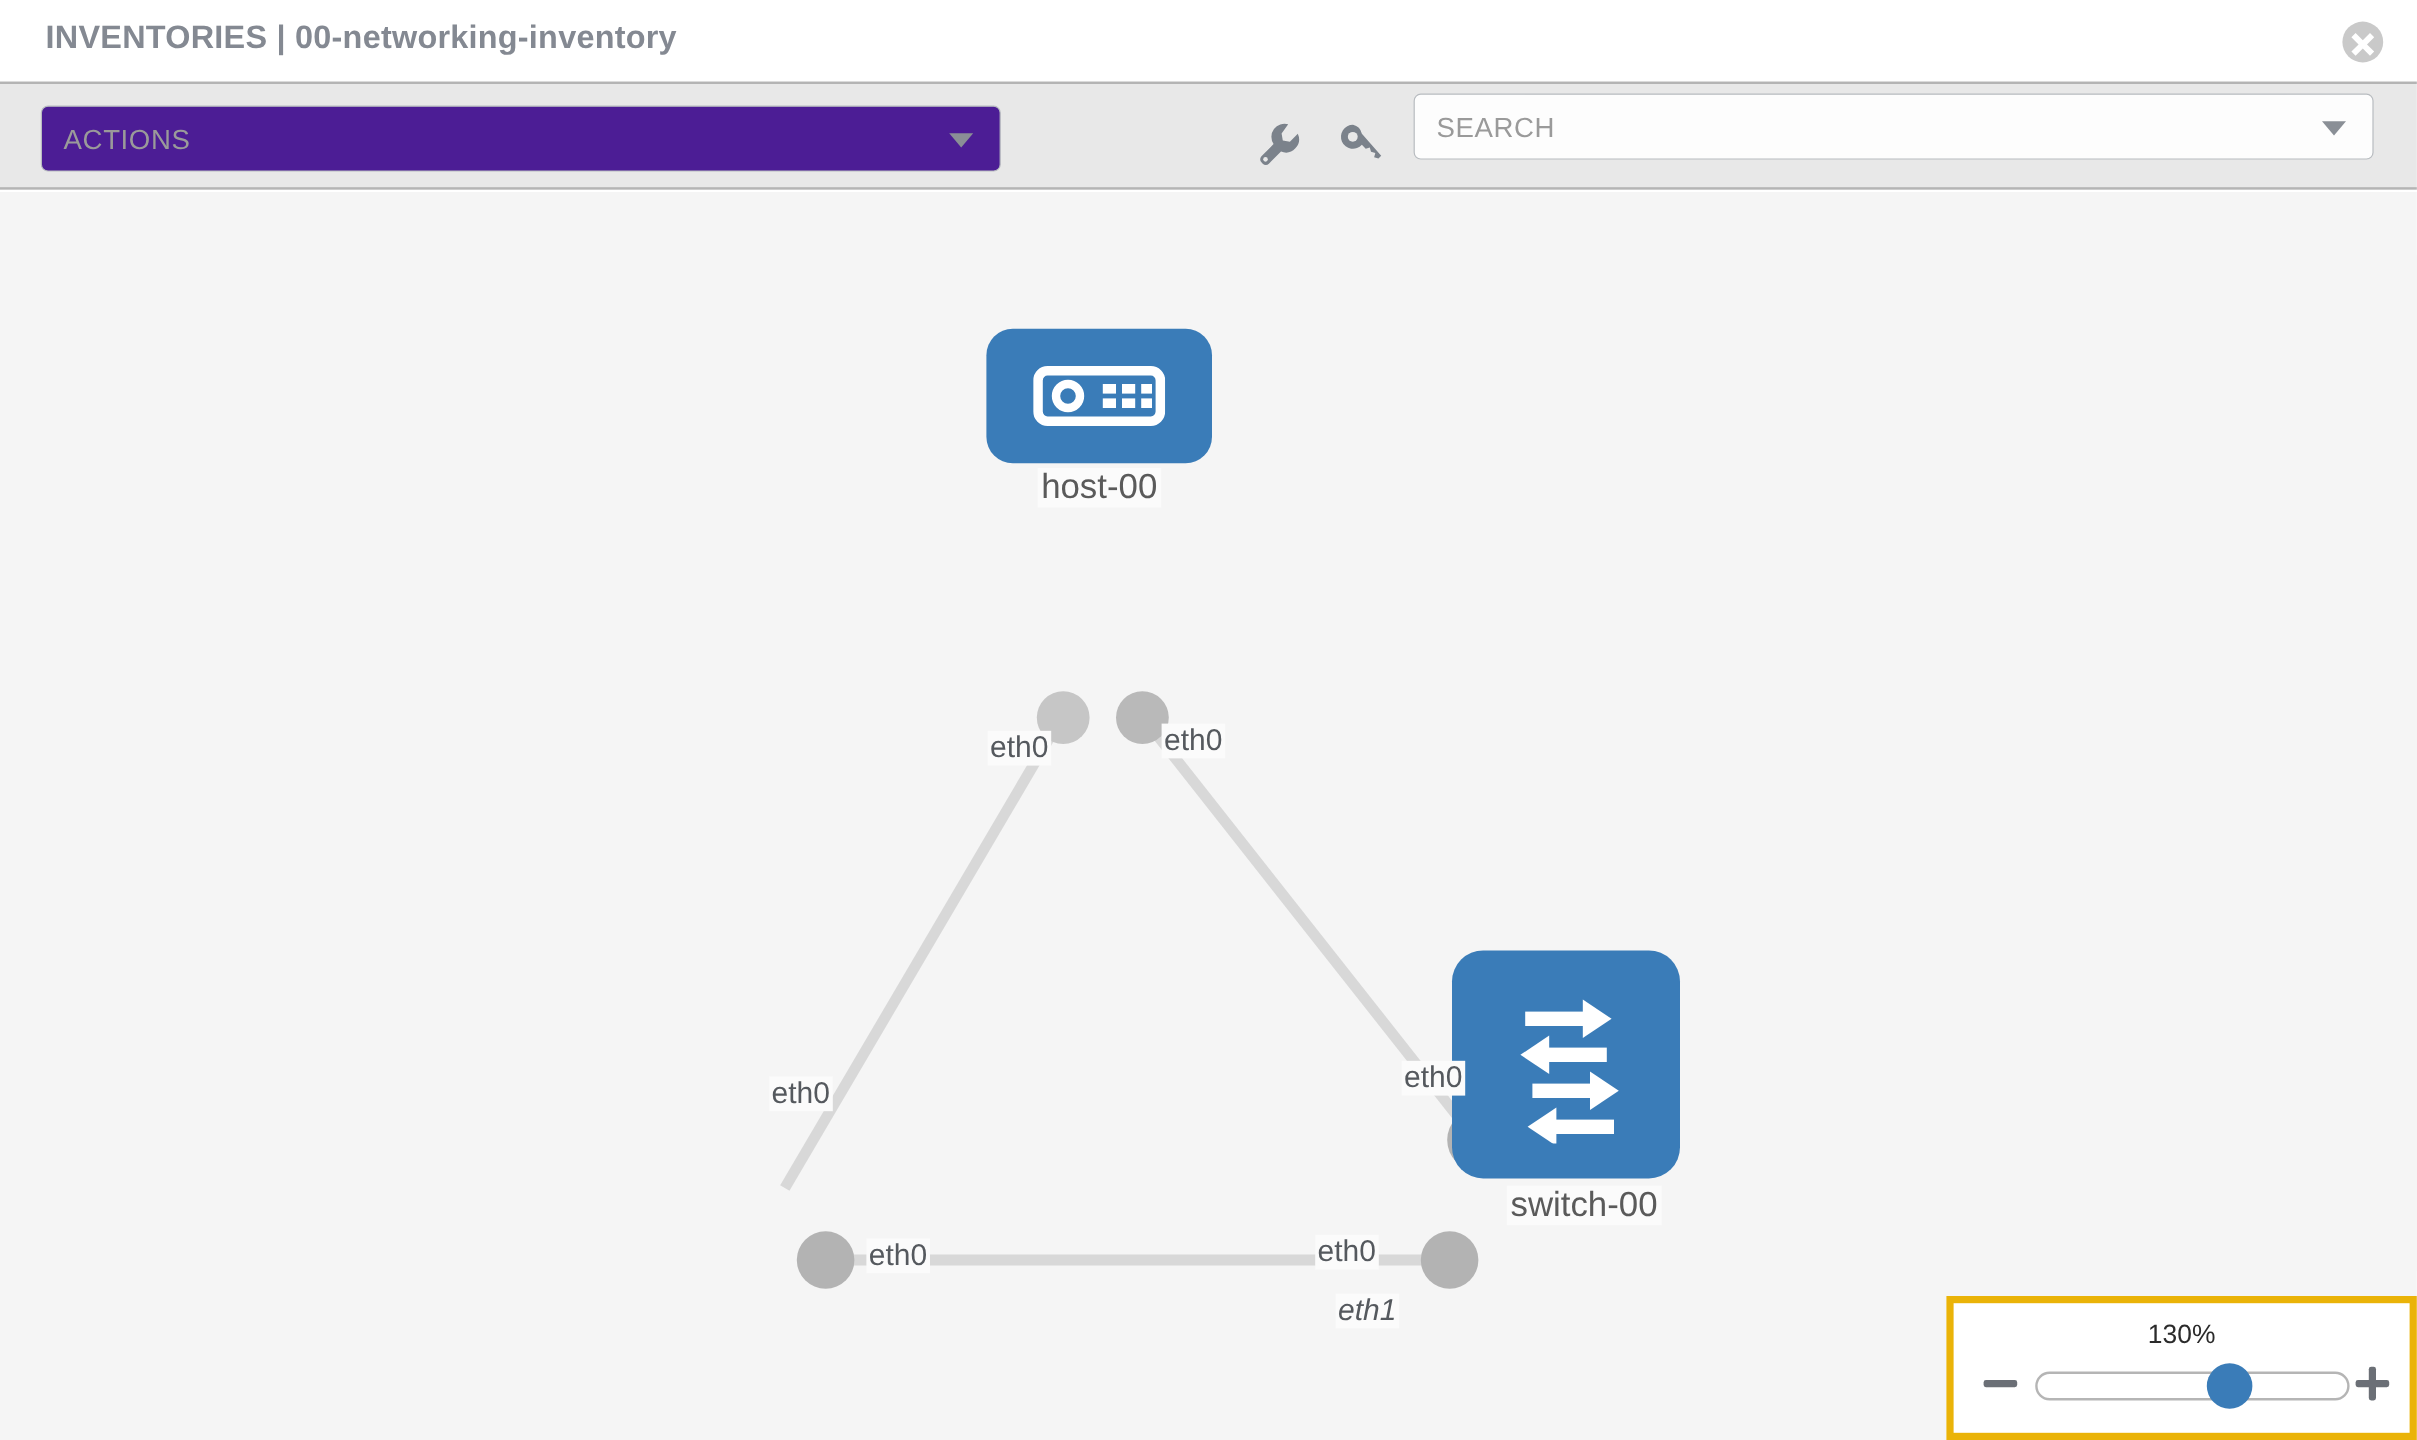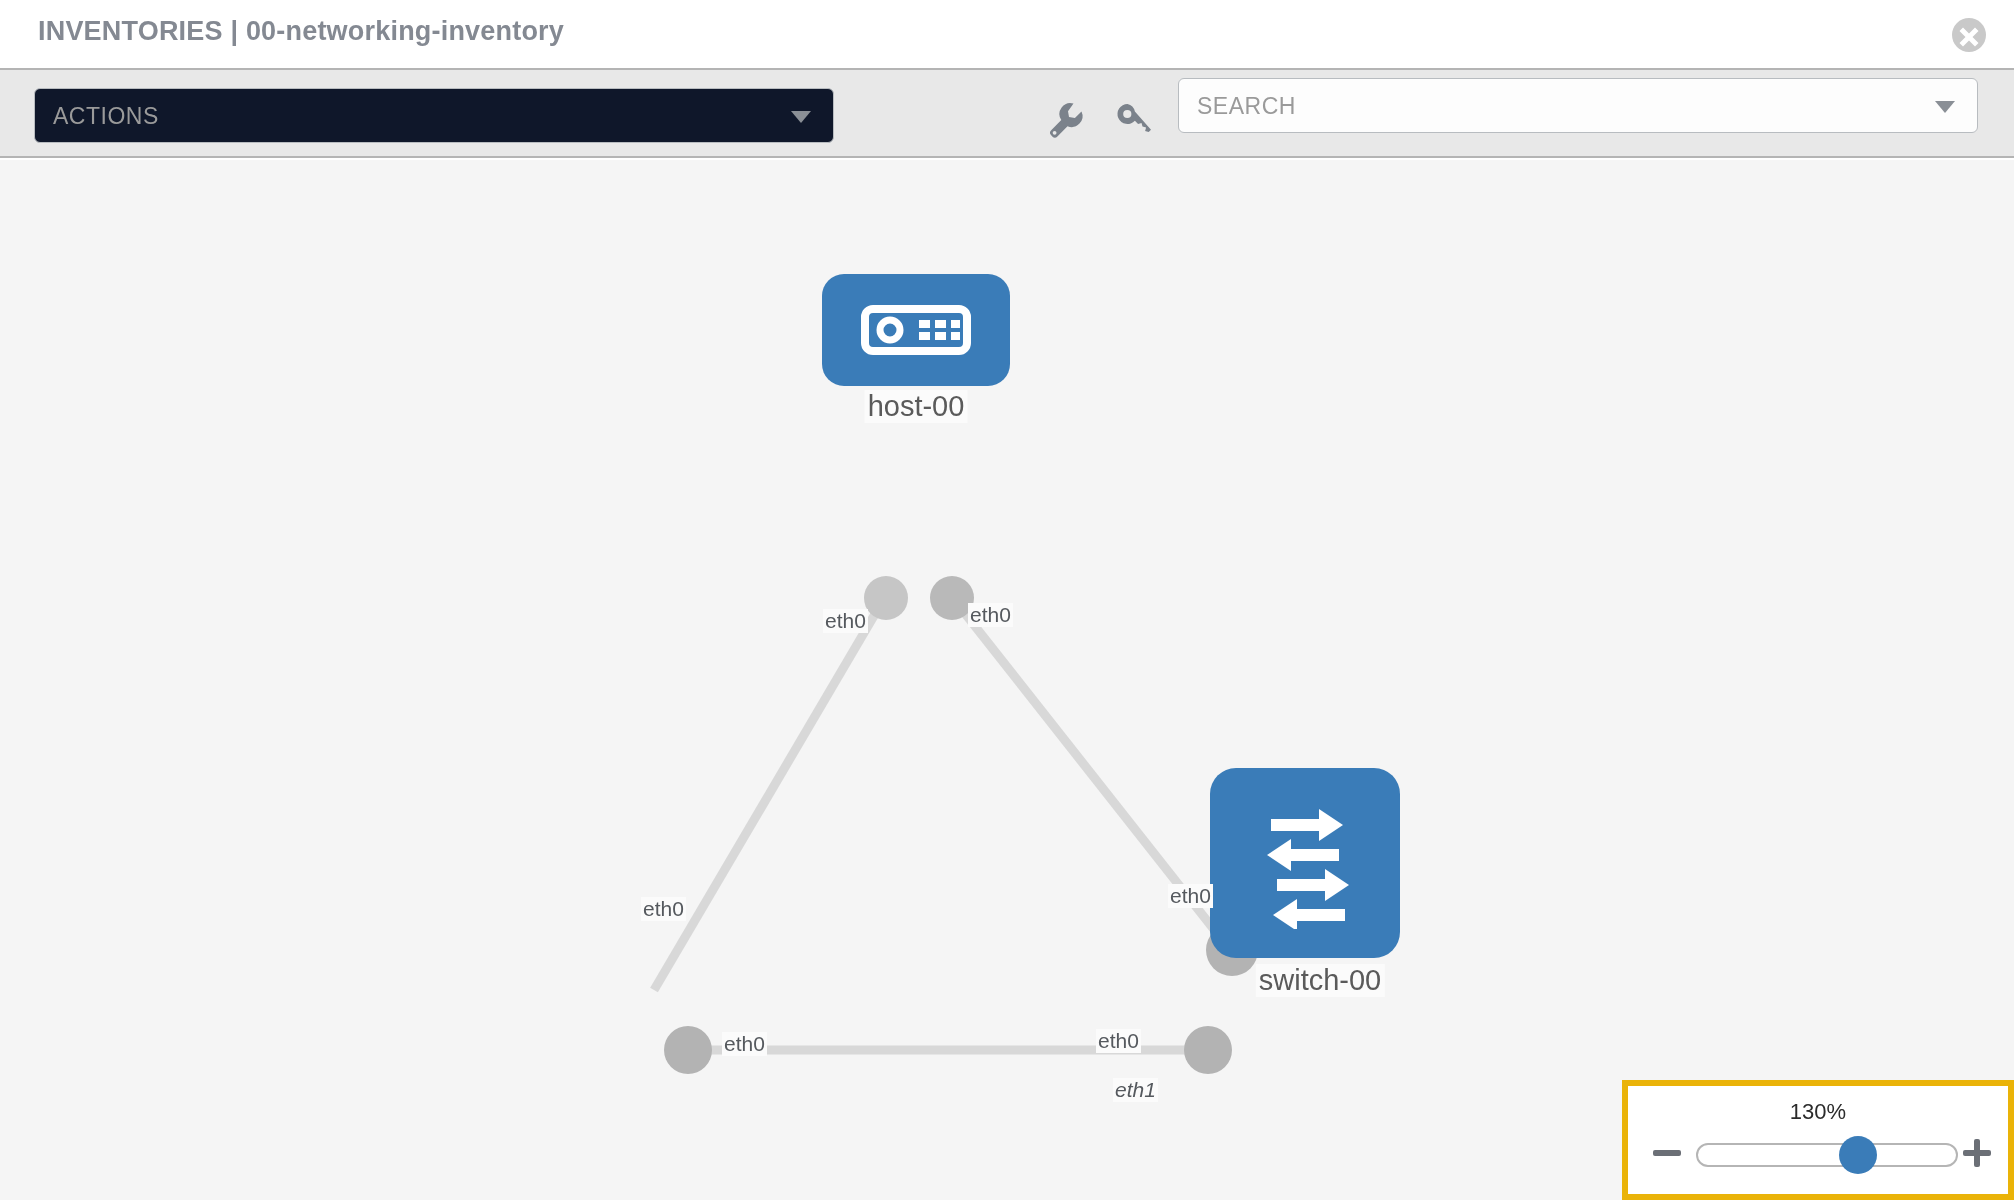--- a/index.html
+++ b/index.html
@@ -45,21 +45,21 @@
     top: 68px; left: 0;
     width: 2014px; height: 90px;
     background: #e8e8e8;
     border-top: 2px solid #b4b4b4;
     border-bottom: 2px solid #b4b4b4;
   }
   .actions-select {
     position: absolute;
     left: 34px; top: 18px;
     width: 800px; height: 55px;
-    background: #0f172a;
+    background: #4c1d95;
     border: 1px solid #b8bcc0;
     border-radius: 6px;
     cursor: pointer;
   }
   .actions-select .label {
     position: absolute;
     left: 18px; top: 14px;
     font-size: 23px;
     color: #9a9a9a;
     letter-spacing: 0.5px;
@@ -132,21 +132,21 @@
     transform: translateX(-50%);
     white-space: nowrap;
     font-size: 29px;
     color: #5a5a5a;
     background: #fbfbfb;
     padding: 0 3px;
   }
 
   .iface-label {
     position: absolute;
-    font-size: 21px;
+    font-size: 25px;
     color: #55595e;
     background: #fbfbfb;
     padding: 0 2px;
     white-space: nowrap;
   }
 
   
   .zoom-panel {
     position: absolute;
     left: 1622px; top: 1080px;
@@ -255,21 +255,21 @@
         <rect x="90" y="19" width="9" height="8" fill="#ffffff"></rect>
         <rect x="58" y="31" width="11" height="8" fill="#ffffff"></rect>
         <rect x="74" y="31" width="11" height="8" fill="#ffffff"></rect>
         <rect x="90" y="31" width="9" height="8" fill="#ffffff"></rect>
       </svg>
     </div>
     <div class="node-label" style="top:116px;">host-00</div>
   </div>
 
 
-  <div class="node" style="left:1210px; top:608px; width:220px; height:190px;">
+  <div class="node" style="left:1210px; top:632px; width:220px; height:190px;">
     <div class="node-shape-rect" style="width:190px; height:190px; border-radius:26px; display:flex; align-items:center; justify-content:center;">
       <svg width="132" height="132" viewBox="0 0 132 132" aria-hidden="true">
         <g fill="#ffffff">
 
           <rect x="32" y="22" width="62" height="12"></rect>
           <path d="M104 28 L80 12 L80 44 Z"></path>
 
           <rect x="38" y="52" width="62" height="12"></rect>
           <path d="M28 58 L52 42 L52 74 Z"></path>
 

